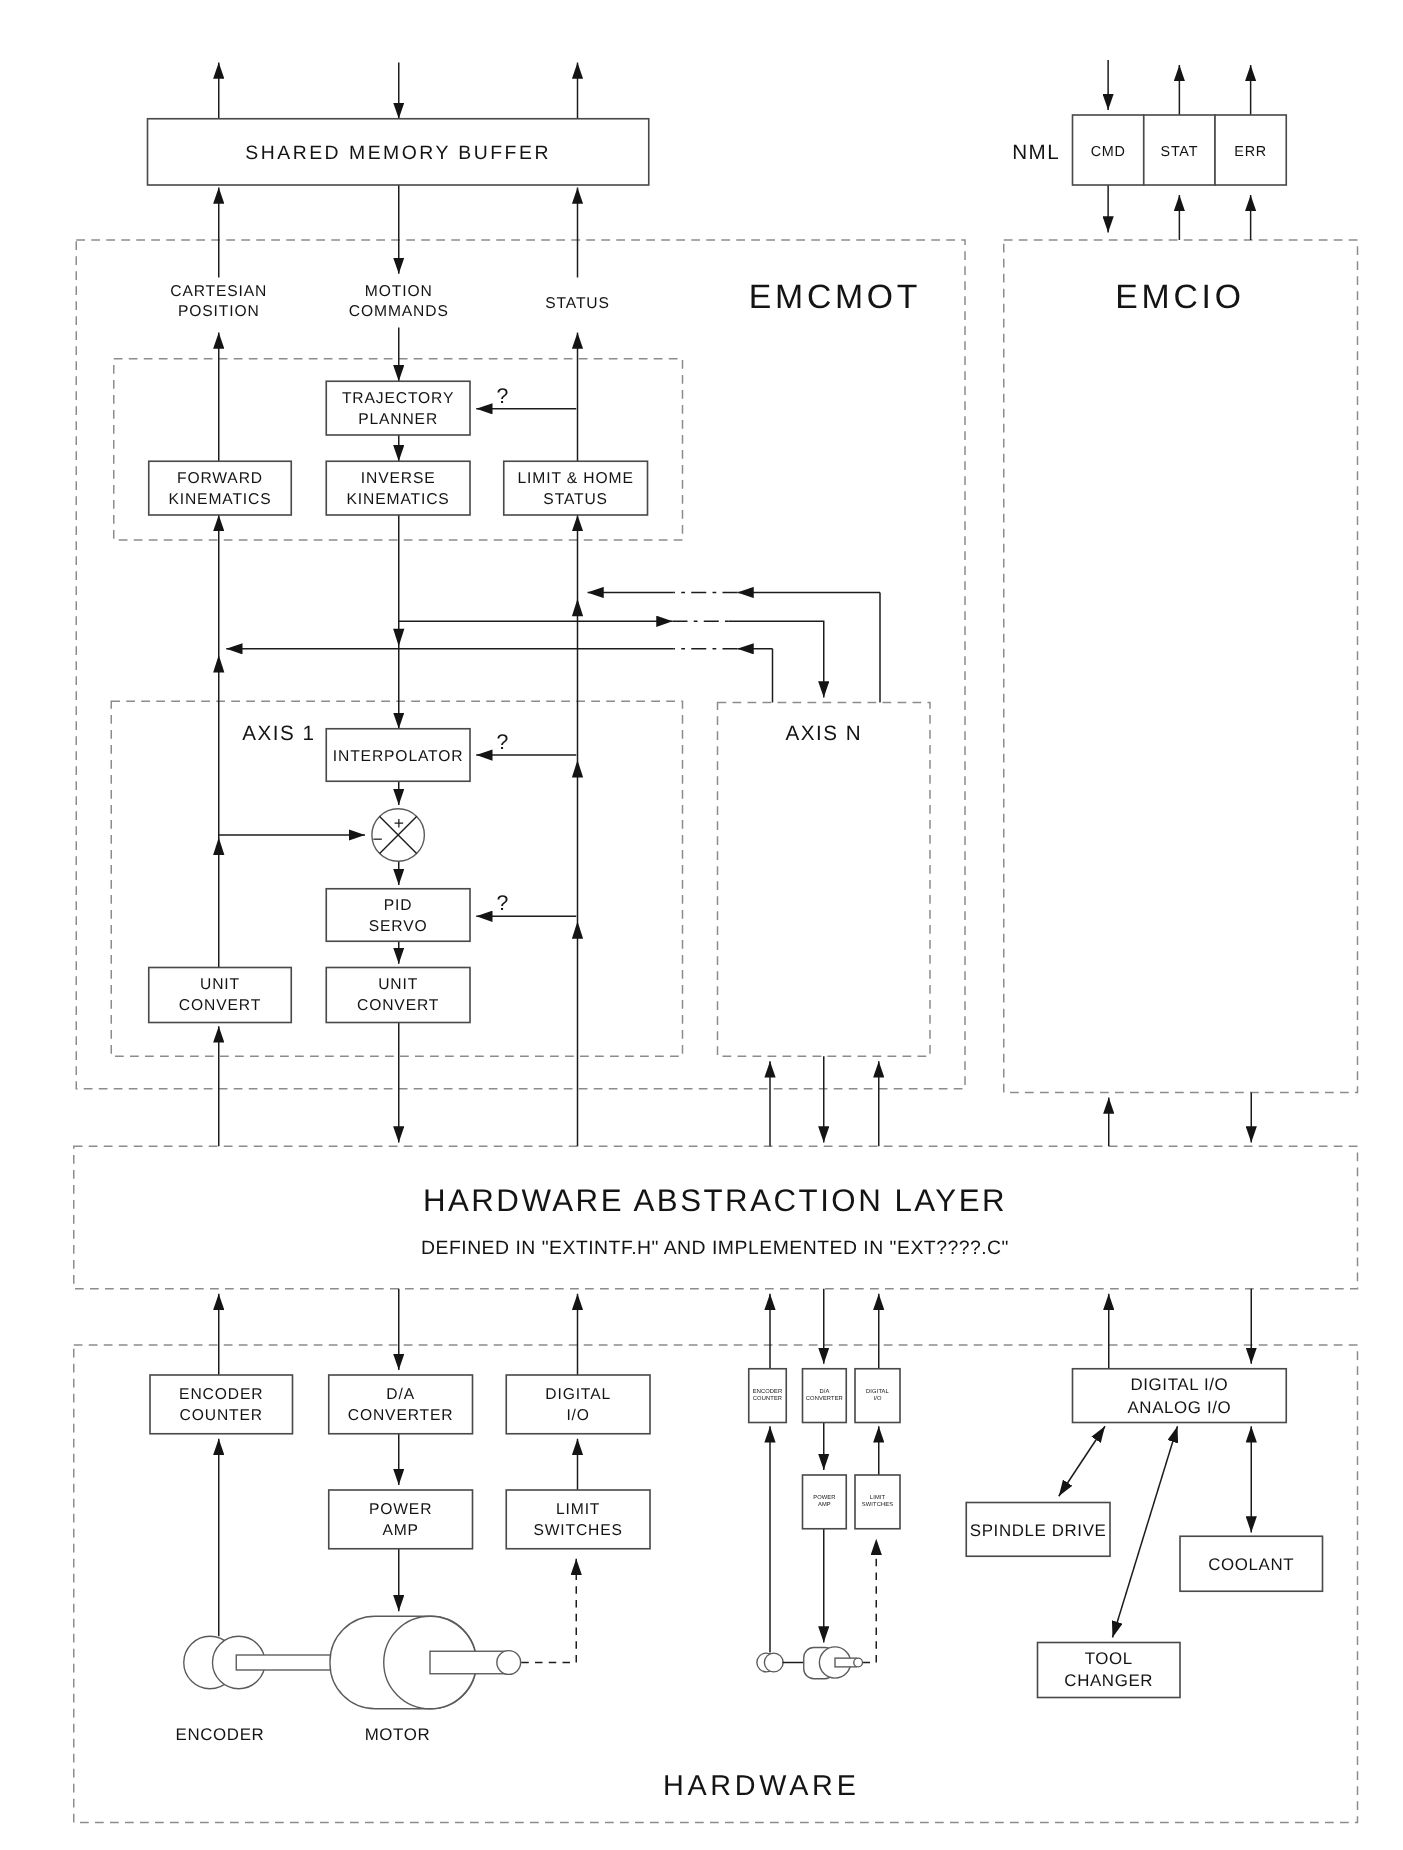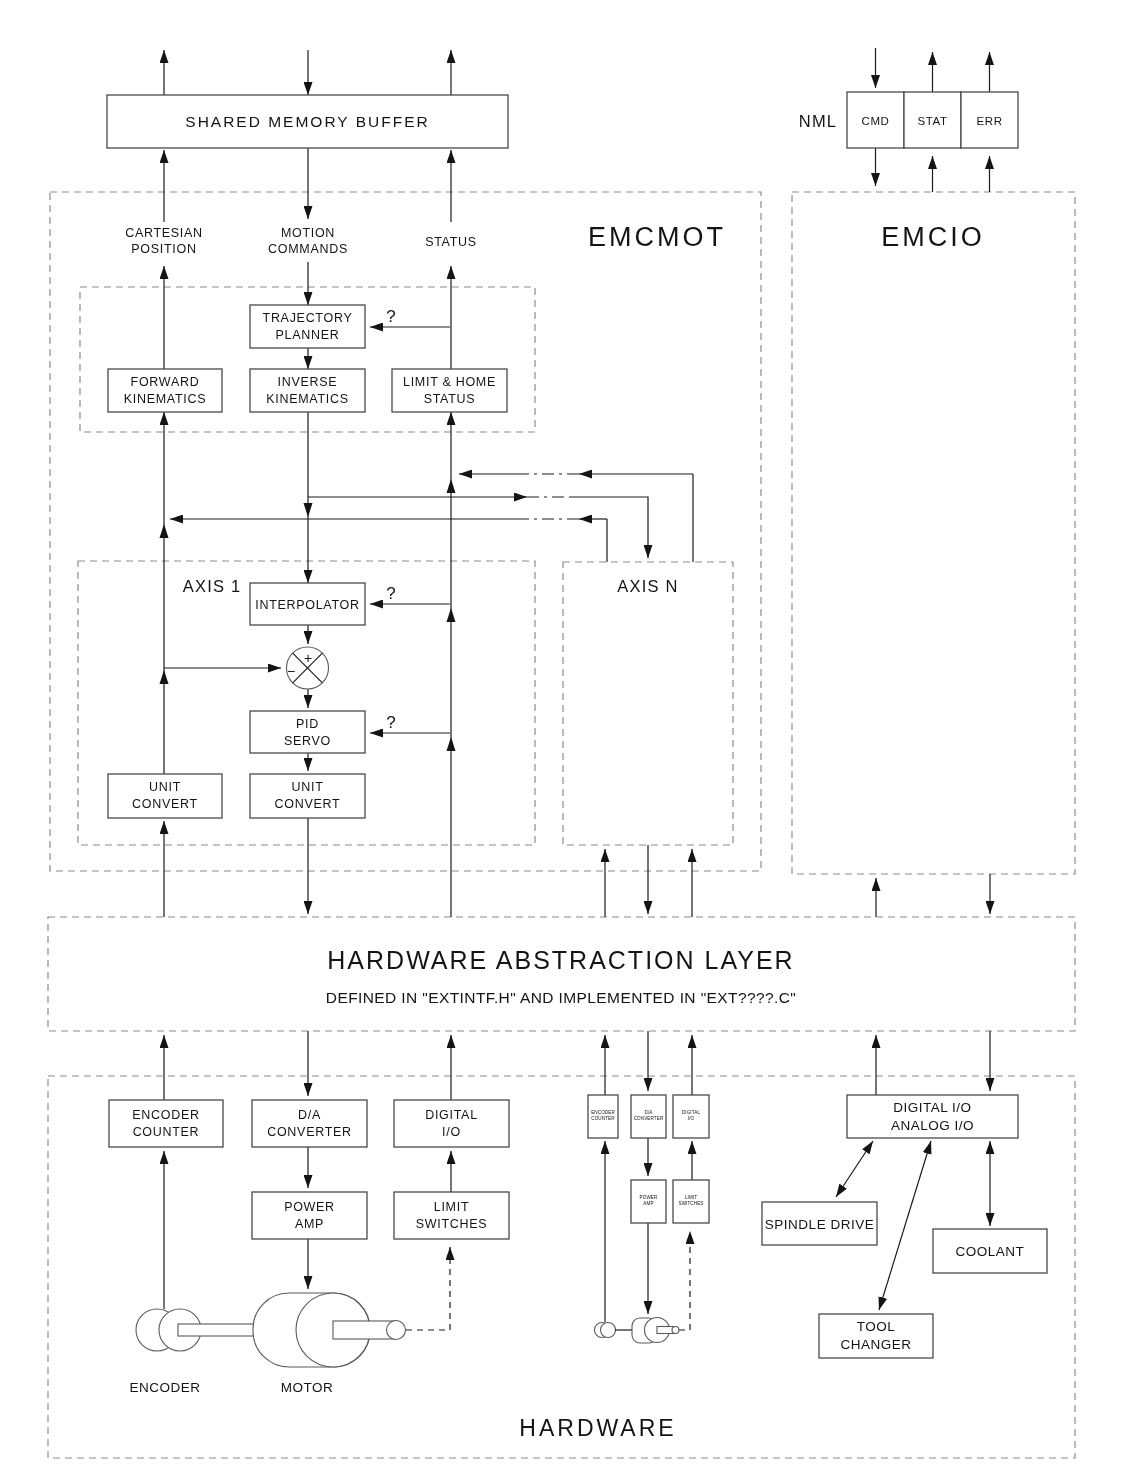--- a/index.html
+++ b/index.html
@@ -1,16 +1,16 @@
 <!DOCTYPE html>
 <html><head>
 <meta charset="utf-8">
 <style>
   html,body{margin:0;padding:0;background:#ffffff;}
-  .stage{position:relative;width:1042px;height:1480px;background:#fff;}
+  .stage{position:relative;width:1042px;height:1480px;background:#fff;margin-left:11px;}
   svg text{font-family:"Liberation Sans", sans-serif;fill:#141414;}
   .bx{fill:#ffffff;stroke:#4a4a4a;stroke-width:1.3;}
   .dash{fill:none;stroke:#8c8c8c;stroke-width:1.2;stroke-dasharray:7 5;}
   .ln{stroke:#1c1c1c;stroke-width:1.2;fill:none;}
   .dd{stroke-dasharray:12 5 3 5;}
   .dsh{stroke-dasharray:6 5;}
   .mech{fill:#ffffff;stroke:#5a5a5a;stroke-width:1.1;}
   .t{text-anchor:middle;}
   .s12{font-size:12.5px;letter-spacing:.7px;}
   .s15{font-size:15.5px;letter-spacing:2px;}

